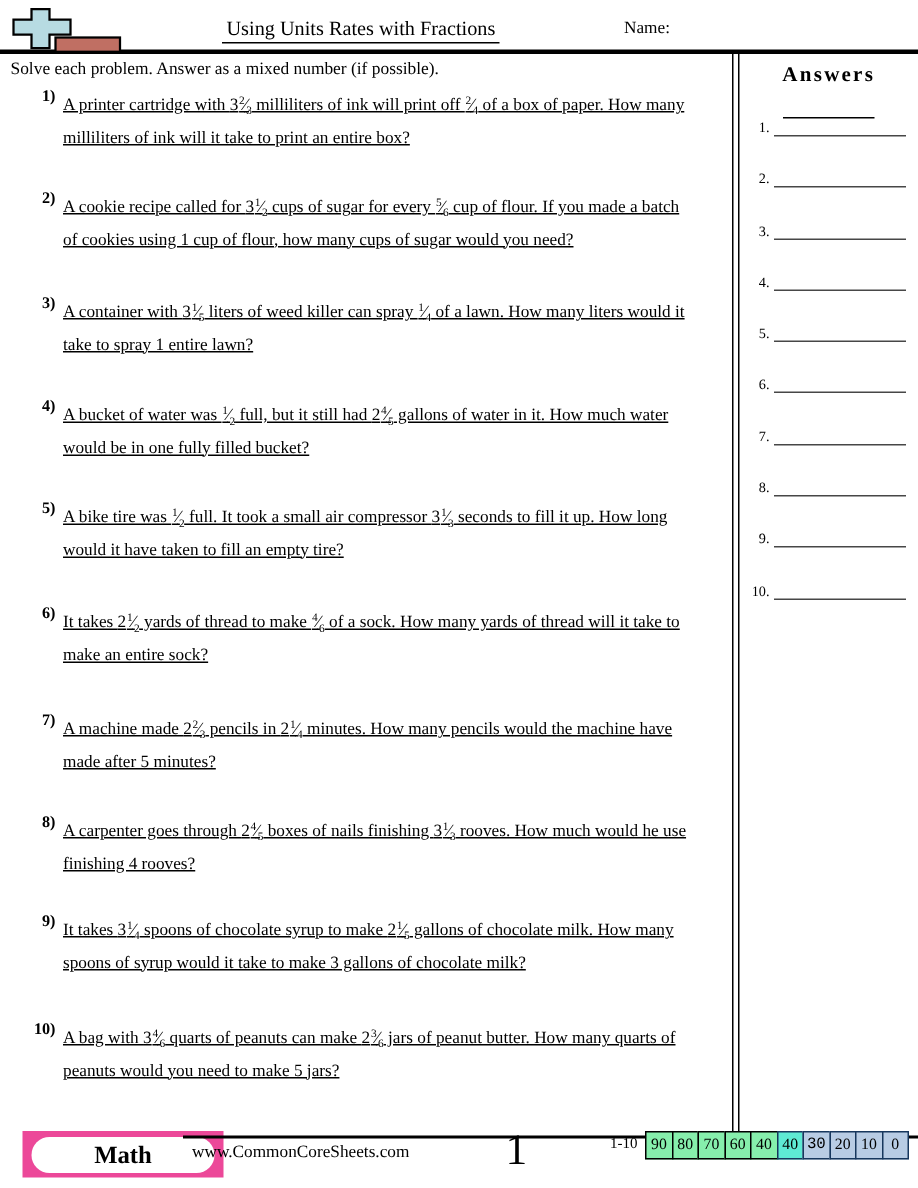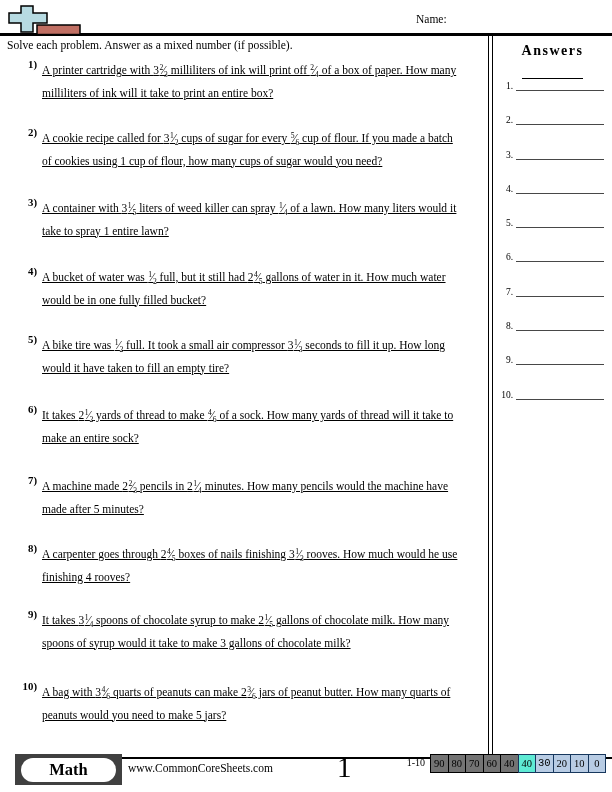--- a/index.html
+++ b/index.html
@@ -28,43 +28,44 @@
              border-left:1.5px solid #000; border-right:1.5px solid #000; }
   
   .answers-col { position:absolute; left:493px; top:36px; width:119px; height:719px; }
   .answers-title-wrap { text-align:center; margin-top:5px; }
   .answers-title { display:inline-block; font-weight:bold; font-size:14px; letter-spacing:1.5px; border-bottom:1.5px solid #000; padding-bottom:19px; }
   .ans-row { position:absolute; left:2px; height:16px; display:flex; align-items:flex-end; }
   .ans-num { width:18px; text-align:right; font-size:9.5px; }
   .ans-line { width:88px; height:15px; box-sizing:border-box; border-bottom:1.7px solid #474747; margin-left:3px; }
   
   .footer { position:absolute; top:750px; left:0; width:612px; height:42px; }
-  .badge { position:absolute; left:15px; top:4px; width:107px; height:31px; background:#404040; }
+  .badge { position:absolute; left:15px; top:4px; width:123px; height:31px; background:#ec4899;padding-left:11px; }
   .badge-pill { position:absolute; left:6px; top:3.5px; right:6px; bottom:3.5px; background:#fff; border-radius:12px;
                 display:flex; align-items:center; justify-content:center; font-weight:bold; font-size:16.5px; }
   .footer-line { position:absolute; left:122px; top:7px; width:490px; height:1.5px; background:#000; }
   .website { position:absolute; left:128px; top:12px; font-size:11.5px; }
   .page-num { position:absolute; left:337px; top:1px; font-size:29px; font-weight:400; }
   .score-strip { position:absolute; right:6px; top:5px; height:17px; display:flex; align-items:center; }
   .range { font-size:10px; margin-right:5px; position:relative; top:-1px; }
   .boxes { display:flex; }
-  .sbox { width:18.5px; height:19px; box-sizing:border-box; border:1px solid #000; background:#737373;
+  .sbox { width:18.5px; height:19px; box-sizing:border-box; border:1px solid #000; background:#86efac;
           font-size:10.5px; text-align:center; line-height:17px; margin-left:-1px; }
   .sbox:first-child { margin-left:0; }
 </style>
 </head>
 <body>
 
 <div class="page">
 
   <div class="header">
     <svg class="logo" width="78" height="31" viewBox="0 0 78 31">
       <polygon id="logo-plus" points="15,1 27,1 27,8 41,8 41,18 27,18 27,27 15,27 15,18 3,18 3,8 15,8" fill="#b7dbe2" stroke="#000" stroke-width="1.5"></polygon>
       <rect id="logo-minus" x="31" y="20" width="43" height="9.5" fill="#c06f63" stroke="#000" stroke-width="1.5"></rect>
     </svg>
+    <span class="title">Using Units Rates with Fractions</span>
     <span class="name-label">Name:</span>
   </div>
 
   <div class="main">
     <div class="instructions">Solve each problem. Answer as a mixed number (if possible).</div>
     <div id="questions">
         <div class="q" style="top: 24px;">
           <span class="q-num">1)</span>
           <span class="q-text">A printer cartridge with <span class="wh">3</span><sup>2</sup><span class="fs">⁄</span><sub>3</sub> milliliters of ink will print off <sup>2</sup><span class="fs">⁄</span><sub>4</sub> of a box of paper. How many<br>milliliters of ink will it take to print an entire box?</span>
         </div>

